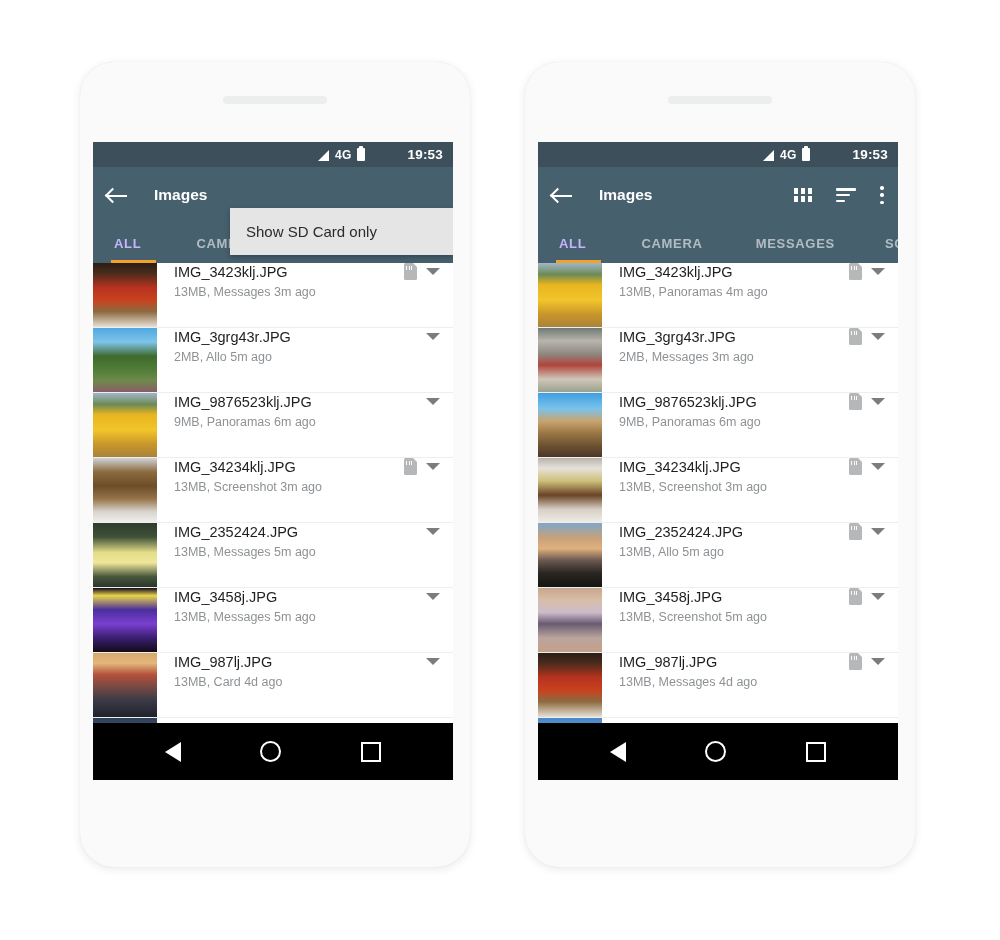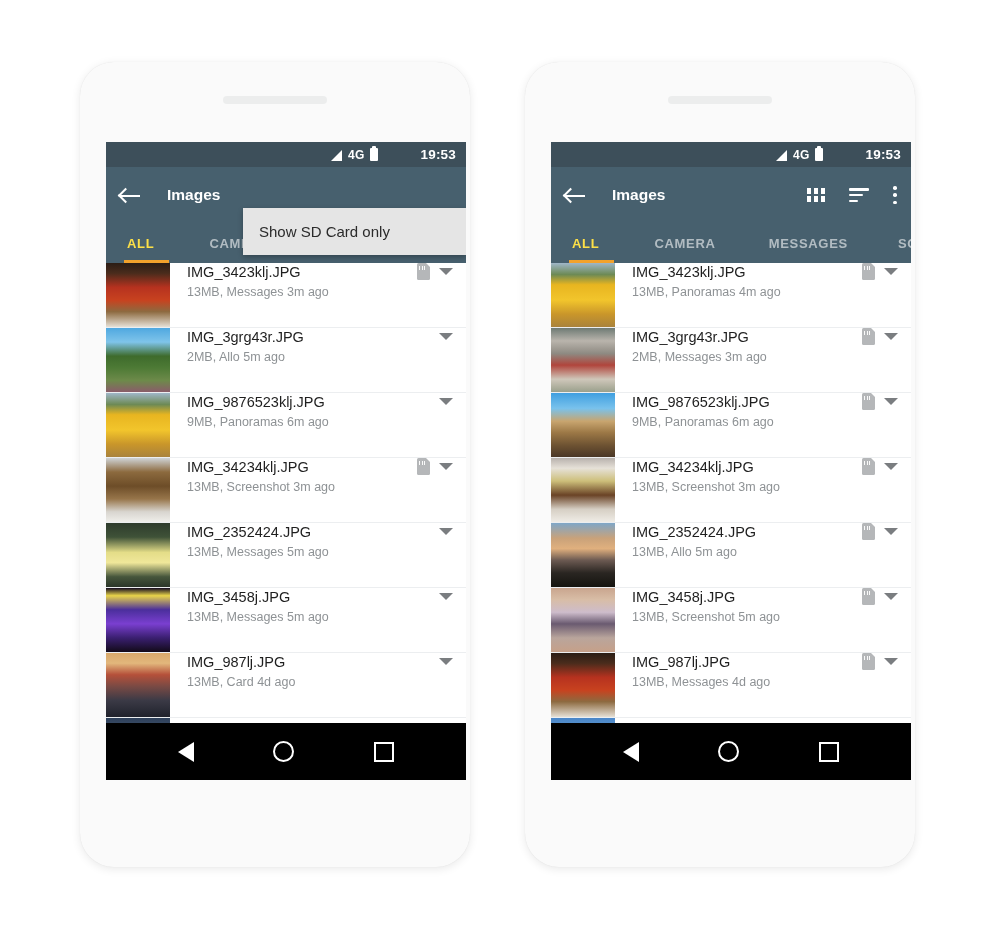--- a/index.html
+++ b/index.html
@@ -38,21 +38,21 @@
     transform: translateX(-50%);
     width: 104px;
     height: 8px;
     border-radius: 4px;
     background: #eceded;
   }
 
   
   .screen {
     position: absolute;
-    left: 26px;
+    left: 13px;
     top: 80px;
     width: 360px;
     height: 638px;
     overflow: hidden;
     background: #ffffff;
   }
 
   
   .statusbar {
     height: 25px;
@@ -214,21 +214,21 @@
   }
   .tab {
     font-size: 13px;
     font-weight: bold;
     letter-spacing: .7px;
     color: rgba(255,255,255,0.58);
     white-space: nowrap;
     cursor: pointer;
     flex: 0 0 auto;
   }
-  .tab.active { color: #fde047; }
+  .tab.active { color: #c4b5fd; }
   .tab-all      { padding-left: 21px; }
   .tab-camera   { padding-left: 55px; }
   .tab-messages { padding-left: 53px; }
   .tab-screen   { padding-left: 50px; }
   .tab-indicator {
     position: absolute;
     left: 18px;
     bottom: 0;
     width: 45px;
     height: 3px;

